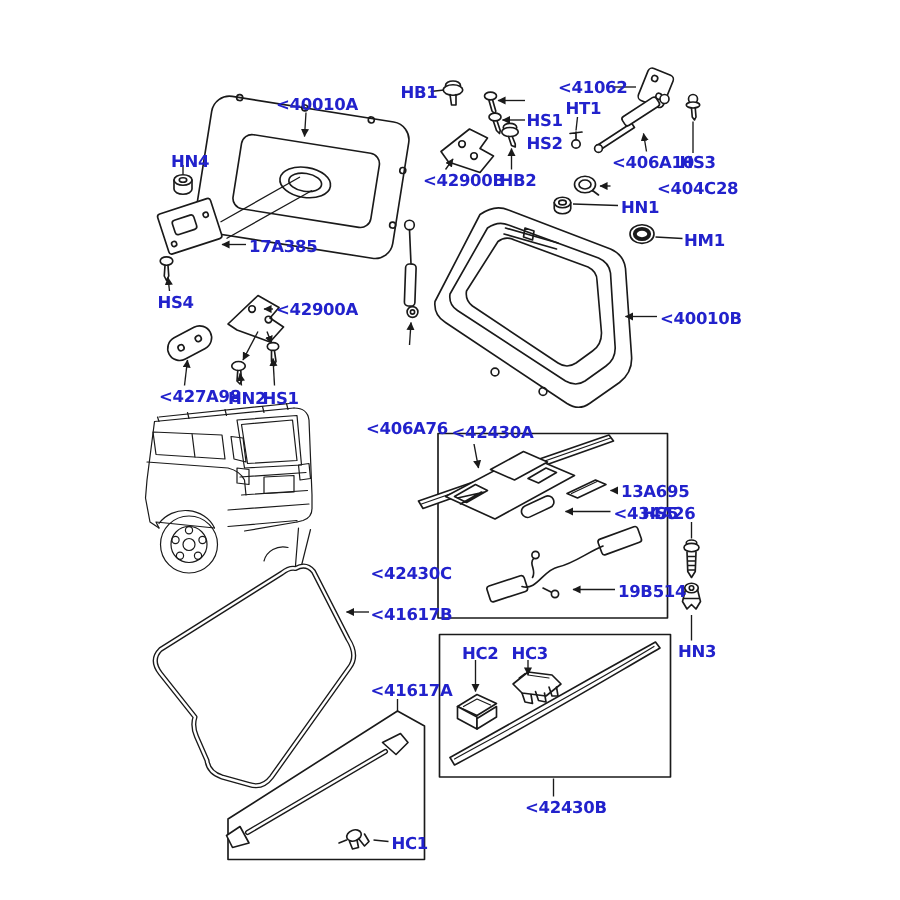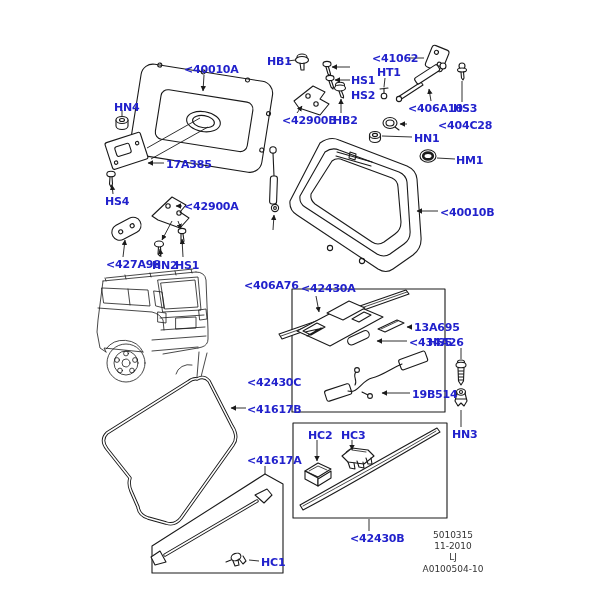--- a/index.html
+++ b/index.html
@@ -343,21 +343,15 @@
       <div class="plabel" style="left: 247px; top: 376px;">&lt;42430C</div>
       <div class="plabel" style="left: 247px; top: 403px;">&lt;41617B</div>
       <div class="plabel" style="left: 452px; top: 428px;">HN3</div>
       <div class="plabel" style="left: 247px; top: 454px;">&lt;41617A</div>
       <div class="plabel" style="left: 308px; top: 429px;">HC2</div>
       <div class="plabel" style="left: 341px; top: 429px;">HC3</div>
       <div class="plabel" style="left: 261px; top: 556px;">HC1</div>
       <div class="plabel" style="left: 350px; top: 532px;">&lt;42430B</div>
     </div>
 
-<div class="docinfo">
-  <div>5010315</div>
-  <div>11-2010</div>
-  <div>LJ</div>
-  <div>A0100504-10</div>
+
+
 </div>
 
-
-</div>
-
 </body></html>

